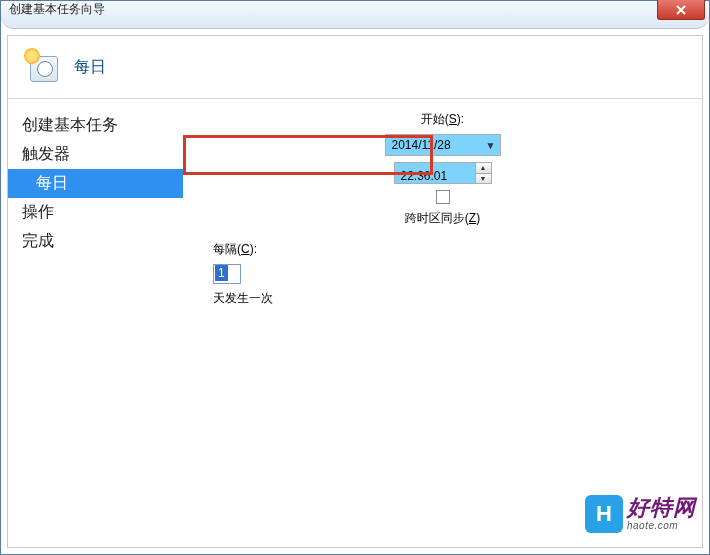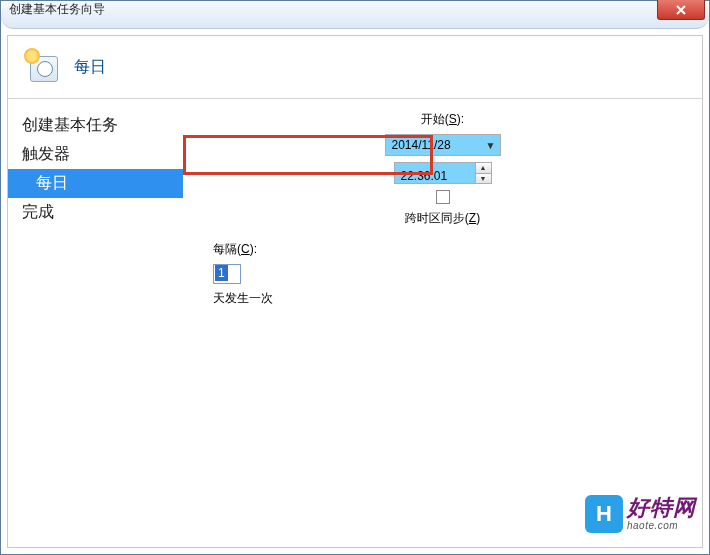--- a/index.html
+++ b/index.html
@@ -214,20 +214,21 @@
         </div>
         <div class="header-title">每日</div>
       </div>
 
       <div class="body">
 
         <div class="sidebar" id="sidebar">
             <div class="sidebar-item"><span>创建基本任务</span></div>
             <div class="sidebar-item"><span>触发器</span></div>
             <div class="sidebar-item sidebar-sub selected"><span>每日</span></div>
+            <div class="sidebar-item"><span>操作</span></div>
             <div class="sidebar-item"><span>完成</span></div>
           </div>
 
         <div class="main">
 
           <div class="row">
             <span class="lbl" id="start-label">开始(<u>S</u>):</span>
 
             <div class="date-field">
               <span>2014/11/28</span>

